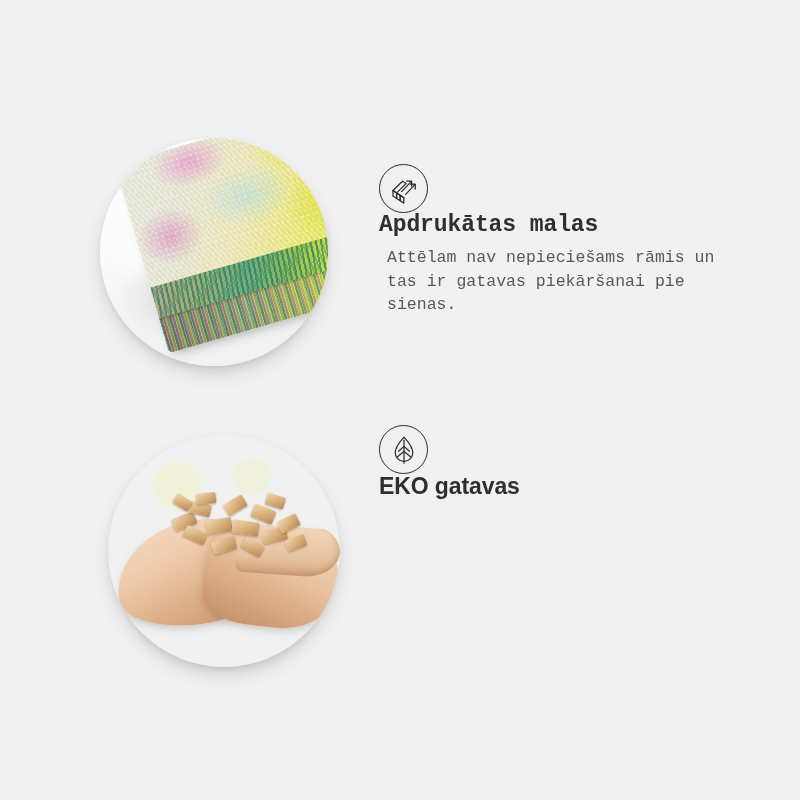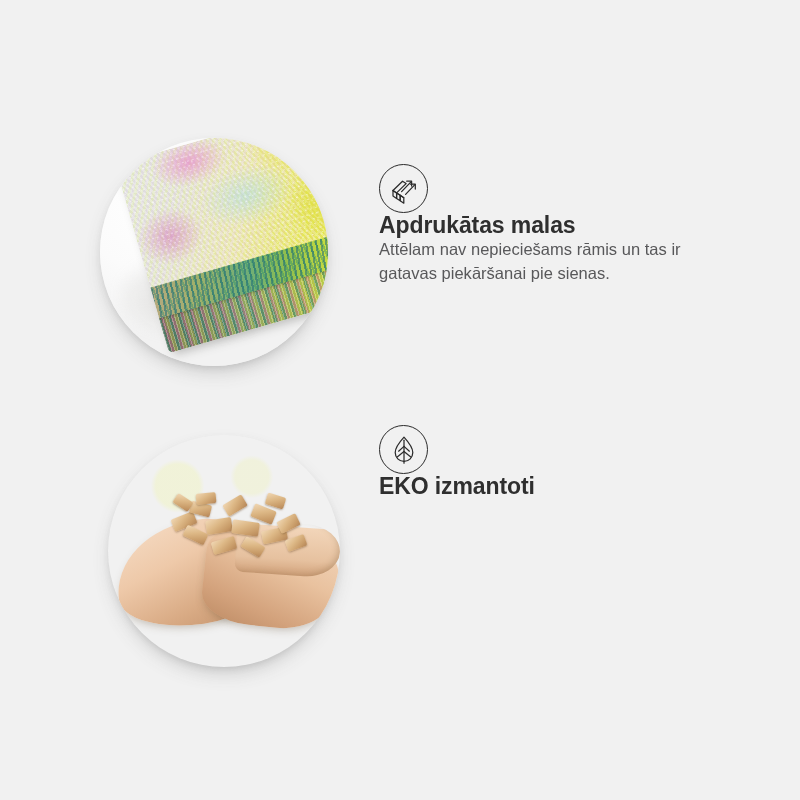--- a/index.html
+++ b/index.html
@@ -22,21 +22,21 @@
     inset: 0;
     background: #f1f1f1;
   }
 
   
   .feature {
     position: absolute;
     left: 0;
     width: 800px;
   }
-  .feature-1 { top: 130px; height: 260px; }
+  .feature-1 { top: 130px; height: 260px; font-family: Liberation Mono, monospace; }
   .feature-2 { top: 425px; height: 250px; }
 
   
   .photo-wrap {
     position: absolute;
     border-radius: 50%;
     overflow: visible;
   }
   .photo-1 {
     left: 100px;
@@ -244,21 +244,21 @@
     color: #2f2f2f;
     font-size: 23px;
     font-weight: 600;
     letter-spacing: -0.1px;
     line-height: 1.1;
   }
   .title-1 { margin-top: 22px; }
   .title-2 { margin-top: 24px; }
 
   p.feature-desc {
-    margin: 0;
+    margin: 8px;
     color: #58585a;
     font-size: 16.5px;
     line-height: 1.42;
     letter-spacing: 0.02px;
   }
   .desc-1 { margin-top: 8px; width: 352px; }
   .desc-2 { margin-top: 5px; width: 360px; }
 </style>
 </head>
 <body>
@@ -338,17 +338,17 @@
                    C11.1 27.4 7.2 23.6 7.2 18.6 C7.2 14.4 10.2 9.6 16 3.2 Z"></path>
 
           <path d="M16 6.2 L16 29.2"></path>
 
           <path d="M16 12.4 L10.6 17.2"></path>
           <path d="M16 12.4 L21.4 17.2"></path>
           <path d="M16 17.6 L9.2 22.9"></path>
           <path d="M16 17.6 L22.8 22.9"></path>
         </svg>
       </div>
-      <h2 class="feature-title title-2">EKO izmantoti</h2>
+      <h2 class="feature-title title-2">EKO gatavas</h2>
     </div>
   </section>
 
 </div>
 
 </body></html>

